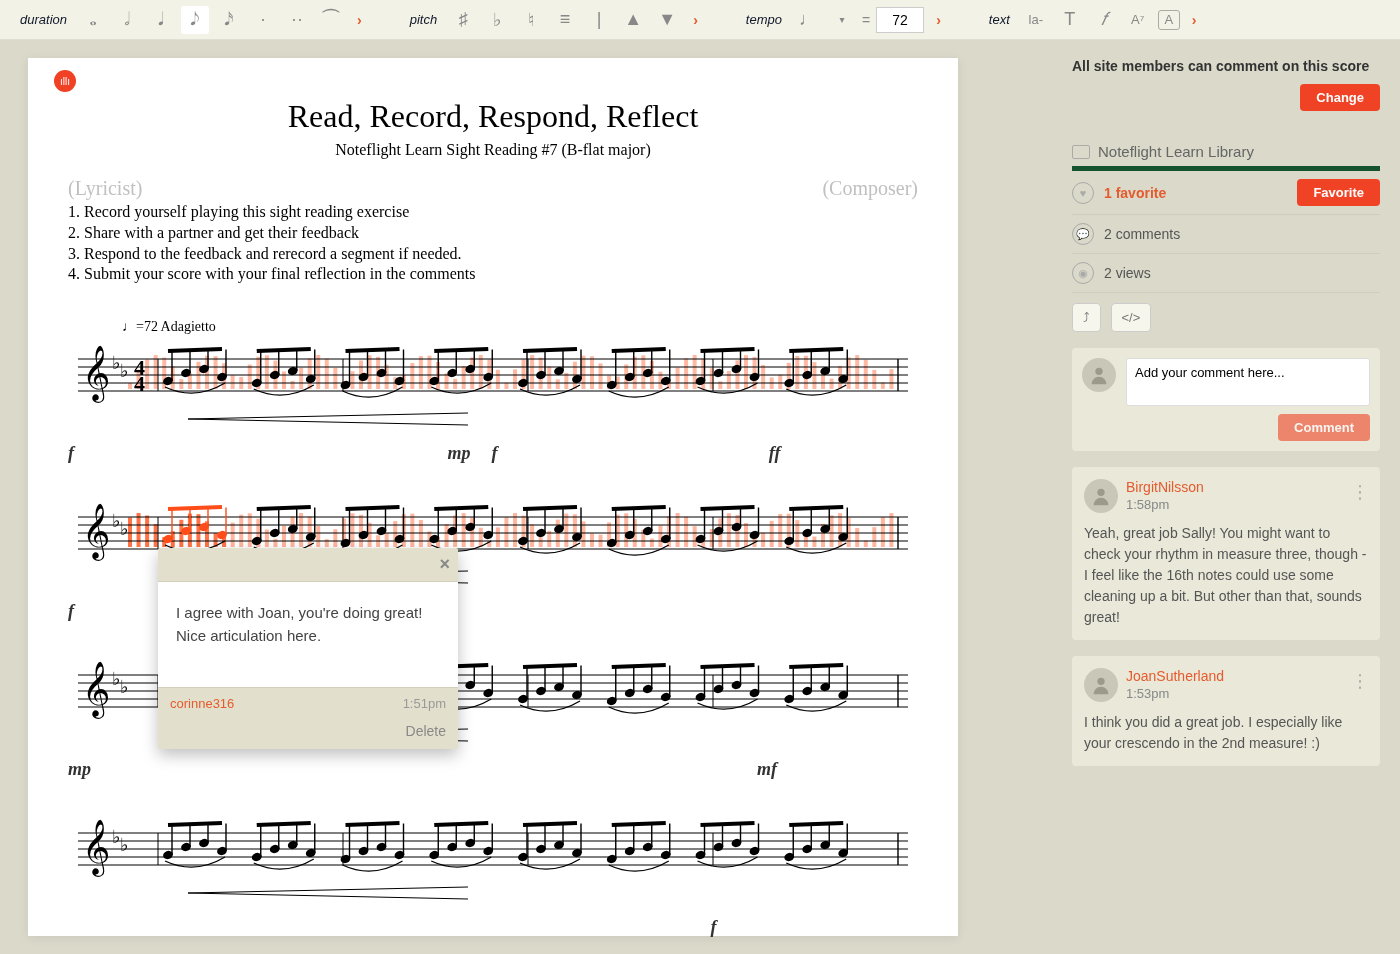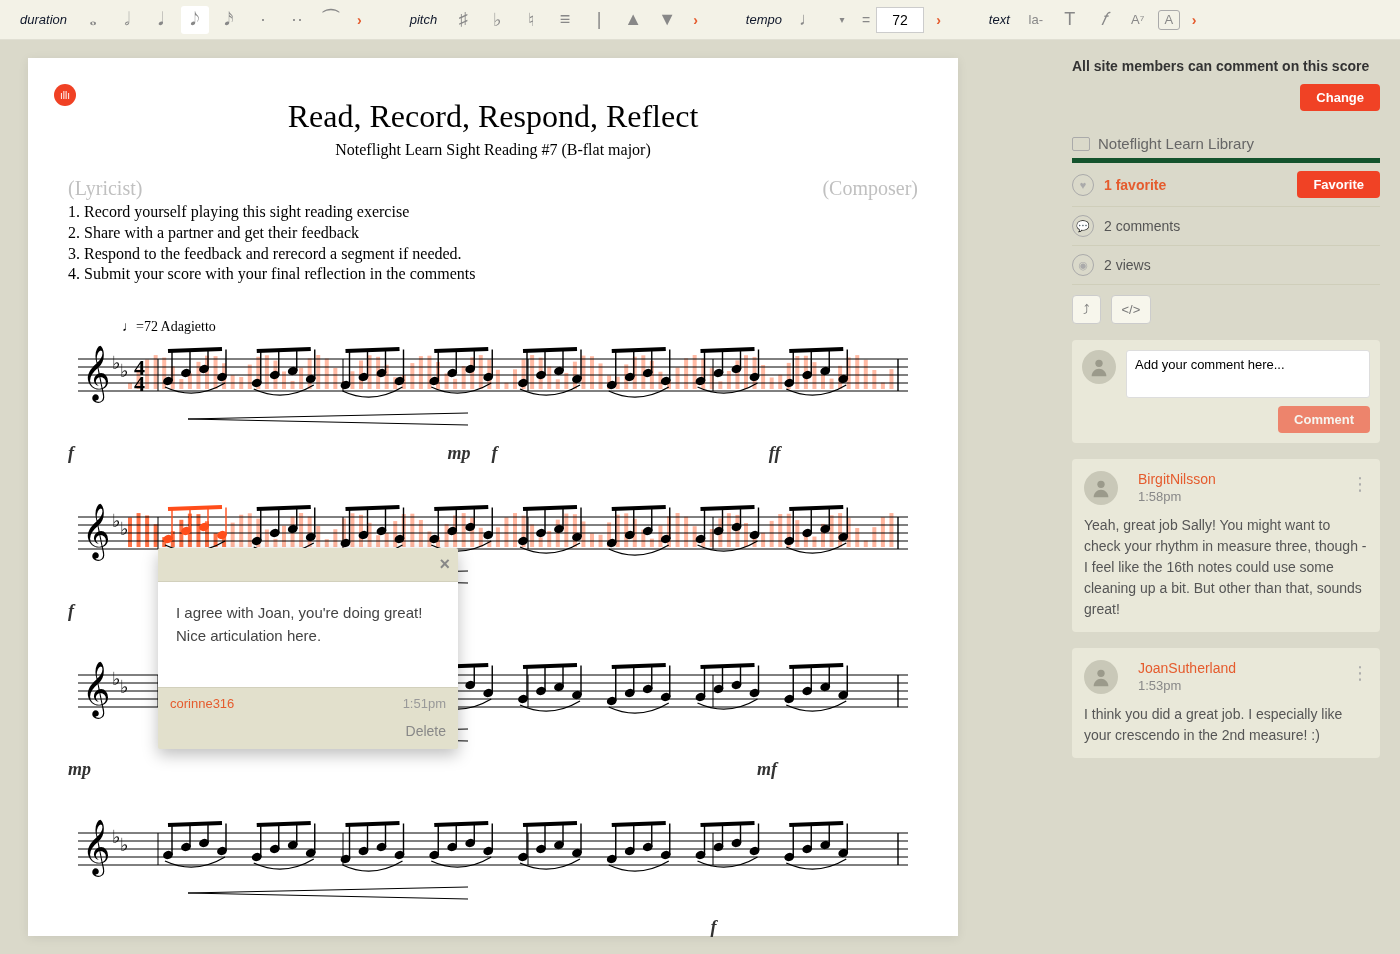--- a/index.html
+++ b/index.html
@@ -54,21 +54,21 @@
   .score-col {
     flex: 1; padding: 18px 28px; overflow: hidden;
     display: flex; justify-content: flex-start;
   }
   .score-page {
     background: #fff; width: 930px; height: 100%;
     position: relative; padding: 40px 40px 30px 40px;
     box-shadow: 0 2px 10px rgba(0,0,0,0.08);
   }
   .record-icon {
-    position: absolute; top: 26px; left: 26px;
+    position: absolute; top: 12px; left: 26px;
     width: 22px; height: 22px; background: #f04124; border-radius: 50%;
     display: flex; align-items: center; justify-content: center;
   }
   .record-icon span { color: #fff; font-size: 10px; }
 
   .title { text-align: center; font-family: Georgia, serif; font-size: 32px; font-weight: normal; color: #000; }
   .subtitle { text-align: center; font-family: Georgia, serif; font-size: 16px; margin-top: 6px; color: #000; }
 
   .meta-row { display: flex; justify-content: space-between; font-family: Georgia, serif;
               font-size: 20px; color: #c0c0c0; margin-top: 18px; }
@@ -106,21 +106,21 @@
   .score-popover .pop-footer .time   { color: #999; }
   .score-popover .pop-delete { text-align: right; padding: 4px 12px 10px 0; color: #888; cursor: pointer; font-size: 14px; }
 
   
   .sidebar { width: 340px; padding: 18px 20px 0 12px; overflow-y: auto; }
   .sidebar .perm-line { font-size: 14px; color: #333; margin-bottom: 10px; font-weight: bold; }
   .btn-orange {
     background: #f04225; color: #fff; border: none; border-radius: 4px;
     padding: 6px 16px; font-size: 13px; font-weight: bold; cursor: pointer;
   }
-  .row-right { display: flex; justify-content: flex-end; margin-bottom: 18px; }
+  .row-right { display: flex; justify-content: flex-end; margin-bottom: 26px; }
   .lib-row { display: flex; align-items: center; gap: 8px; color: #666; font-size: 15px;
              padding: 6px 0; border-bottom: 5px solid #14532d; }
   .lib-row .book { width: 18px; height: 14px; border: 1.5px solid #aaa; border-radius: 2px; position: relative; }
   .stat-row { display: flex; align-items: center; gap: 10px; padding: 8px 0;
               border-bottom: 1px solid #cfceba; justify-content: space-between; }
   .stat-row .left { display: flex; align-items: center; gap: 10px; }
   .stat-icon { width: 22px; height: 22px; border: 1.5px solid #aaa; border-radius: 50%;
                display: flex; align-items: center; justify-content: center; color: #aaa; font-size: 11px; }
   .stat-row .count { color: #555; font-size: 14px; }
   .stat-row .count.red { color: #e55b2d; font-weight: bold; }
@@ -137,21 +137,21 @@
             display: flex; align-items: center; justify-content: center; }
   .avatar svg { width: 22px; height: 22px; fill: #9b9a8b; }
   .comment-input {
     flex: 1; min-height: 48px; background: #fff; border: 1px solid #ddd;
     border-radius: 3px; padding: 6px 8px; font-size: 13px; color: #555;
   }
   .comment-submit-row { display: flex; justify-content: flex-end; margin-top: 8px; }
   .btn-orange.disabled { opacity: 0.6; }
 
   .comment-card { background: #e9e8d9; border-radius: 4px; padding: 12px; margin-top: 16px; position: relative; }
-  .comment-card .top { display: flex; gap: 20px; align-items: flex-start; }
+  .comment-card .top { display: flex; gap: 8px; align-items: flex-start; }
   .comment-card .author { color: #e55b2d; font-size: 14px; }
   .comment-card .time   { color: #888; font-size: 13px; margin-top: 2px; }
   .comment-card .body   { color: #555; font-size: 14px; margin-top: 10px; line-height: 1.5; }
   .comment-card .menu   { position: absolute; right: 10px; top: 14px; color: #aaa; cursor: pointer;
                            font-size: 18px; letter-spacing: 1px; }
 
 </style>
 </head>
 <body>
 

